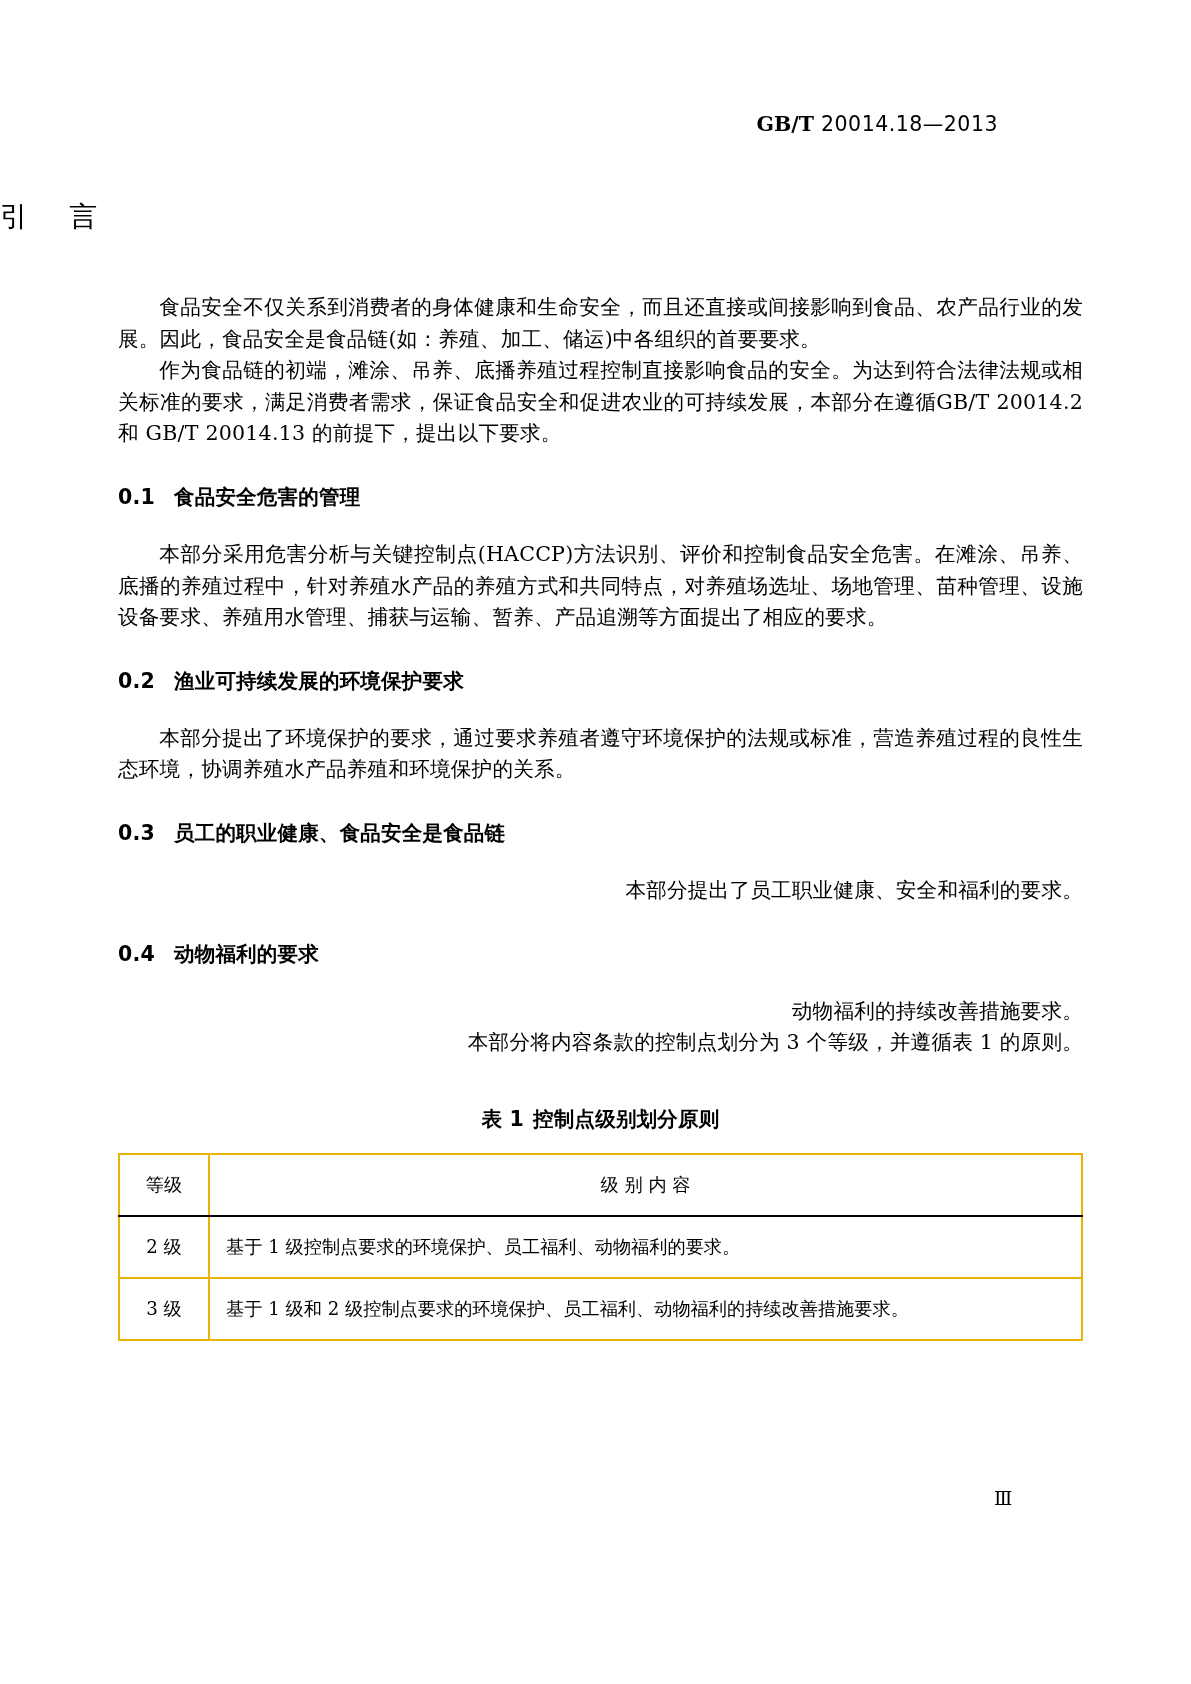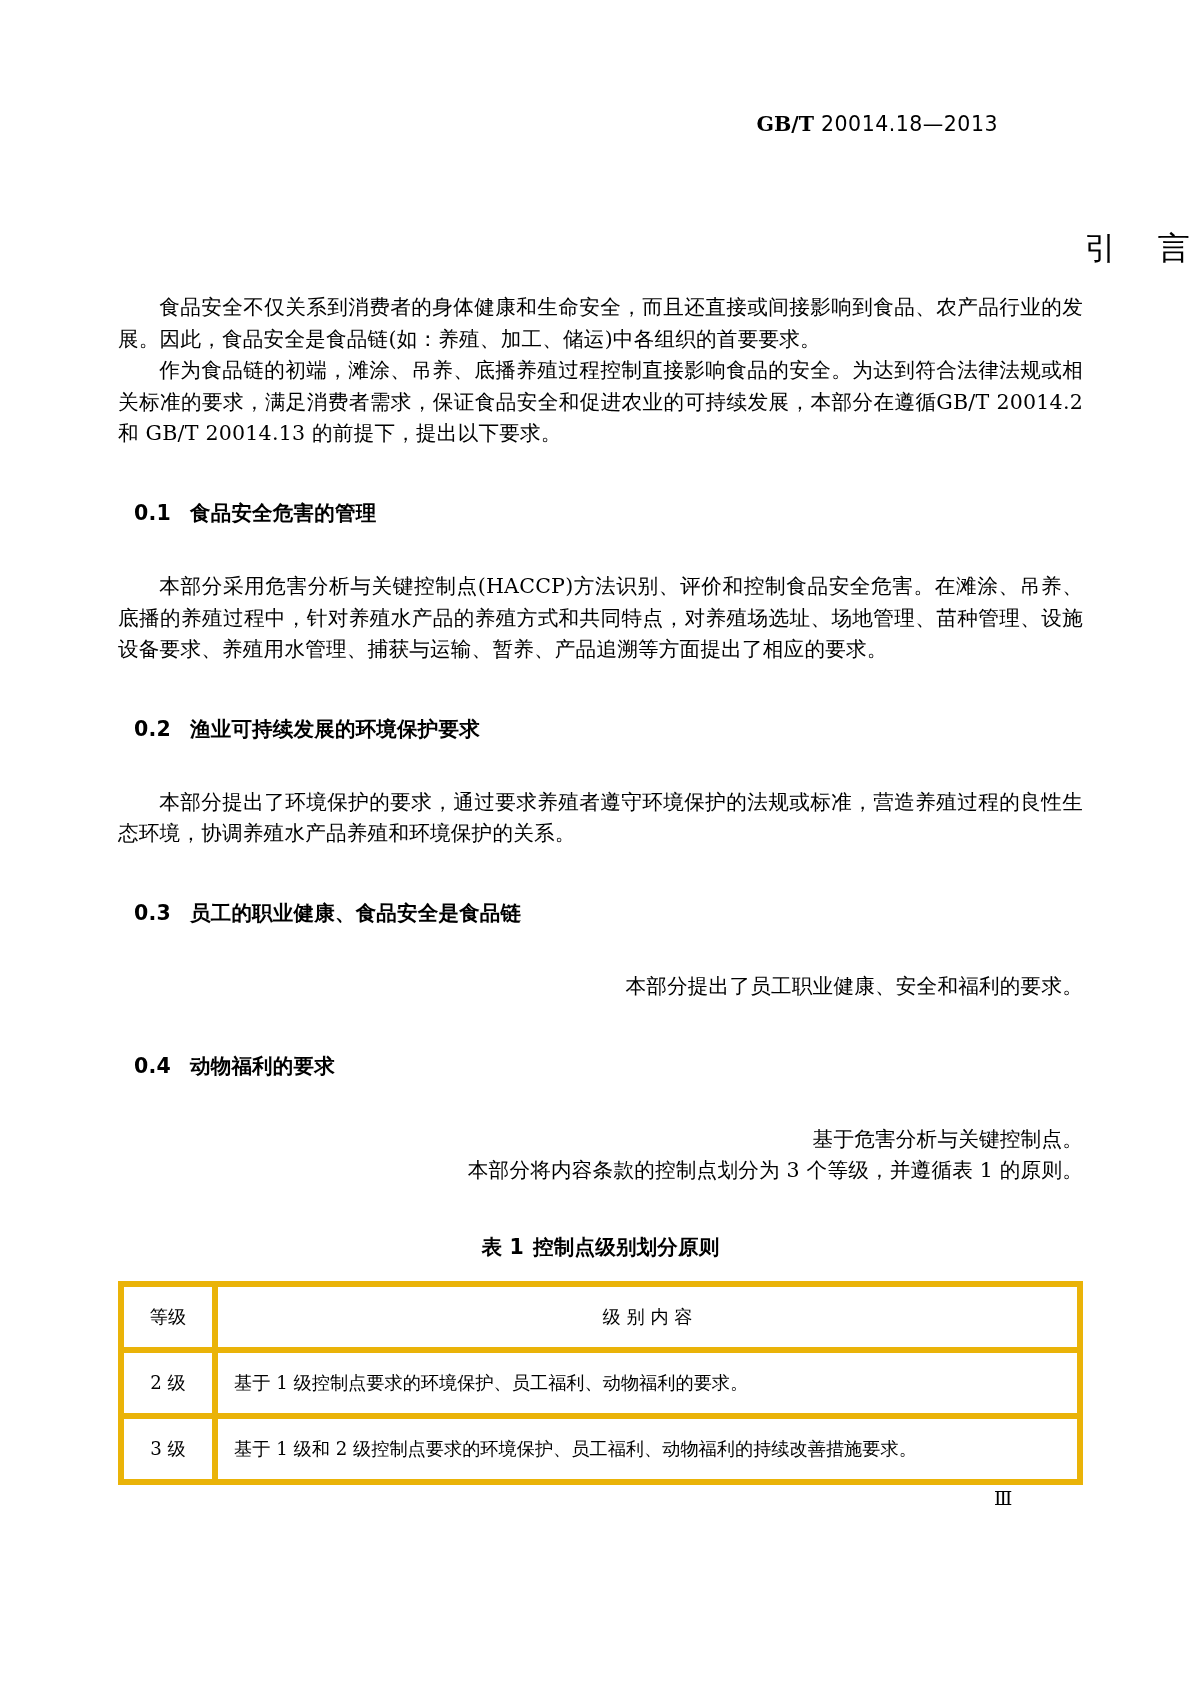--- a/index.html
+++ b/index.html
@@ -44,26 +44,25 @@
     font-family: "DejaVu Sans", "Liberation Sans", sans-serif;
     font-weight: normal;
   }
 
   
   .doc-title {
     position: absolute;
     top: 198px;
     left: 0;
     width: 1191px;
-    text-align: right;
-    font-family: "DejaVu Sans", "Liberation Sans", sans-serif;
-    font-size: 32px;
+    text-align: left;
+    font-family: "DejaVu Sans", "Liberation Sans", sans-serif;
+    font-size: 28px;
     font-weight: 500;
     letter-spacing: 0.04em;
-    margin-top: 29px;
   }
   .doc-title .sp { display: inline-block; width: 40px; }
 
   
   .body-area {
     position: absolute;
     left: 118px;
     top: 292px;
     width: 965px;
   }
@@ -73,21 +72,21 @@
     font-size: 20.6px;
     line-height: 31.6px;
     text-align: justify;
     text-justify: inter-character;
     text-indent: 2em;
     letter-spacing: 0.01em;
   }
   p.para.tight { text-align: right; }
 
   h2.sec-head {
-    margin: 16px;
+    margin: 0;
     font-family: "DejaVu Sans", "Liberation Sans", sans-serif;
     font-size: 20.5px;
     font-weight: bold;
     letter-spacing: 0.01em;
     white-space: nowrap;
   }
   h2.sec-head .num {
     display: inline-block;
     min-width: 56px;
   }
@@ -107,21 +106,21 @@
   }
   .table-caption .csp { display: inline-block; width: 9px; }
 
   table.grade-table {
     border-collapse: collapse;
     width: 965px;
     table-layout: fixed;
     font-size: 18.2px;
   }
   table.grade-table td, table.grade-table th {
-    border: 6px solid #eab308;
+    border: 2px solid #eab308;
     padding: 2px;
     font-weight: normal;
   }
   table.grade-table thead td {
     border-bottom-width: 2px;
     border-bottom-color: #000;
   }
   table.grade-table .c-grade {
     width: 84px;
     text-align: center;
@@ -189,21 +188,21 @@
       <span class="num">0.3</span><span>员工的职业健康、食品安全是食品链</span>
     </h2>
     <div class="gap-after-head"></div>
     <p class="para tight">本部分提出了员工职业健康、安全和福利的要求。</p>
 
     <div class="gap-before-head"></div>
     <h2 class="sec-head">
       <span class="num">0.4</span><span>动物福利的要求</span>
     </h2>
     <div class="gap-after-head"></div>
-    <p class="para tight">基于危害分析与关键控制点。</p>
+    <p class="para tight">动物福利的持续改善措施要求。</p>
     <p class="para tight">本部分将内容条款的控制点划分为 3 个等级，并遵循表 1 的原则。</p>
 
     <div class="table-caption">
       <span>表 1</span><span class="csp"></span><span>控制点级别划分原则</span>
     </div>
 
     <table class="grade-table">
       <thead>
         <tr>
           <td class="c-grade">等级</td>

